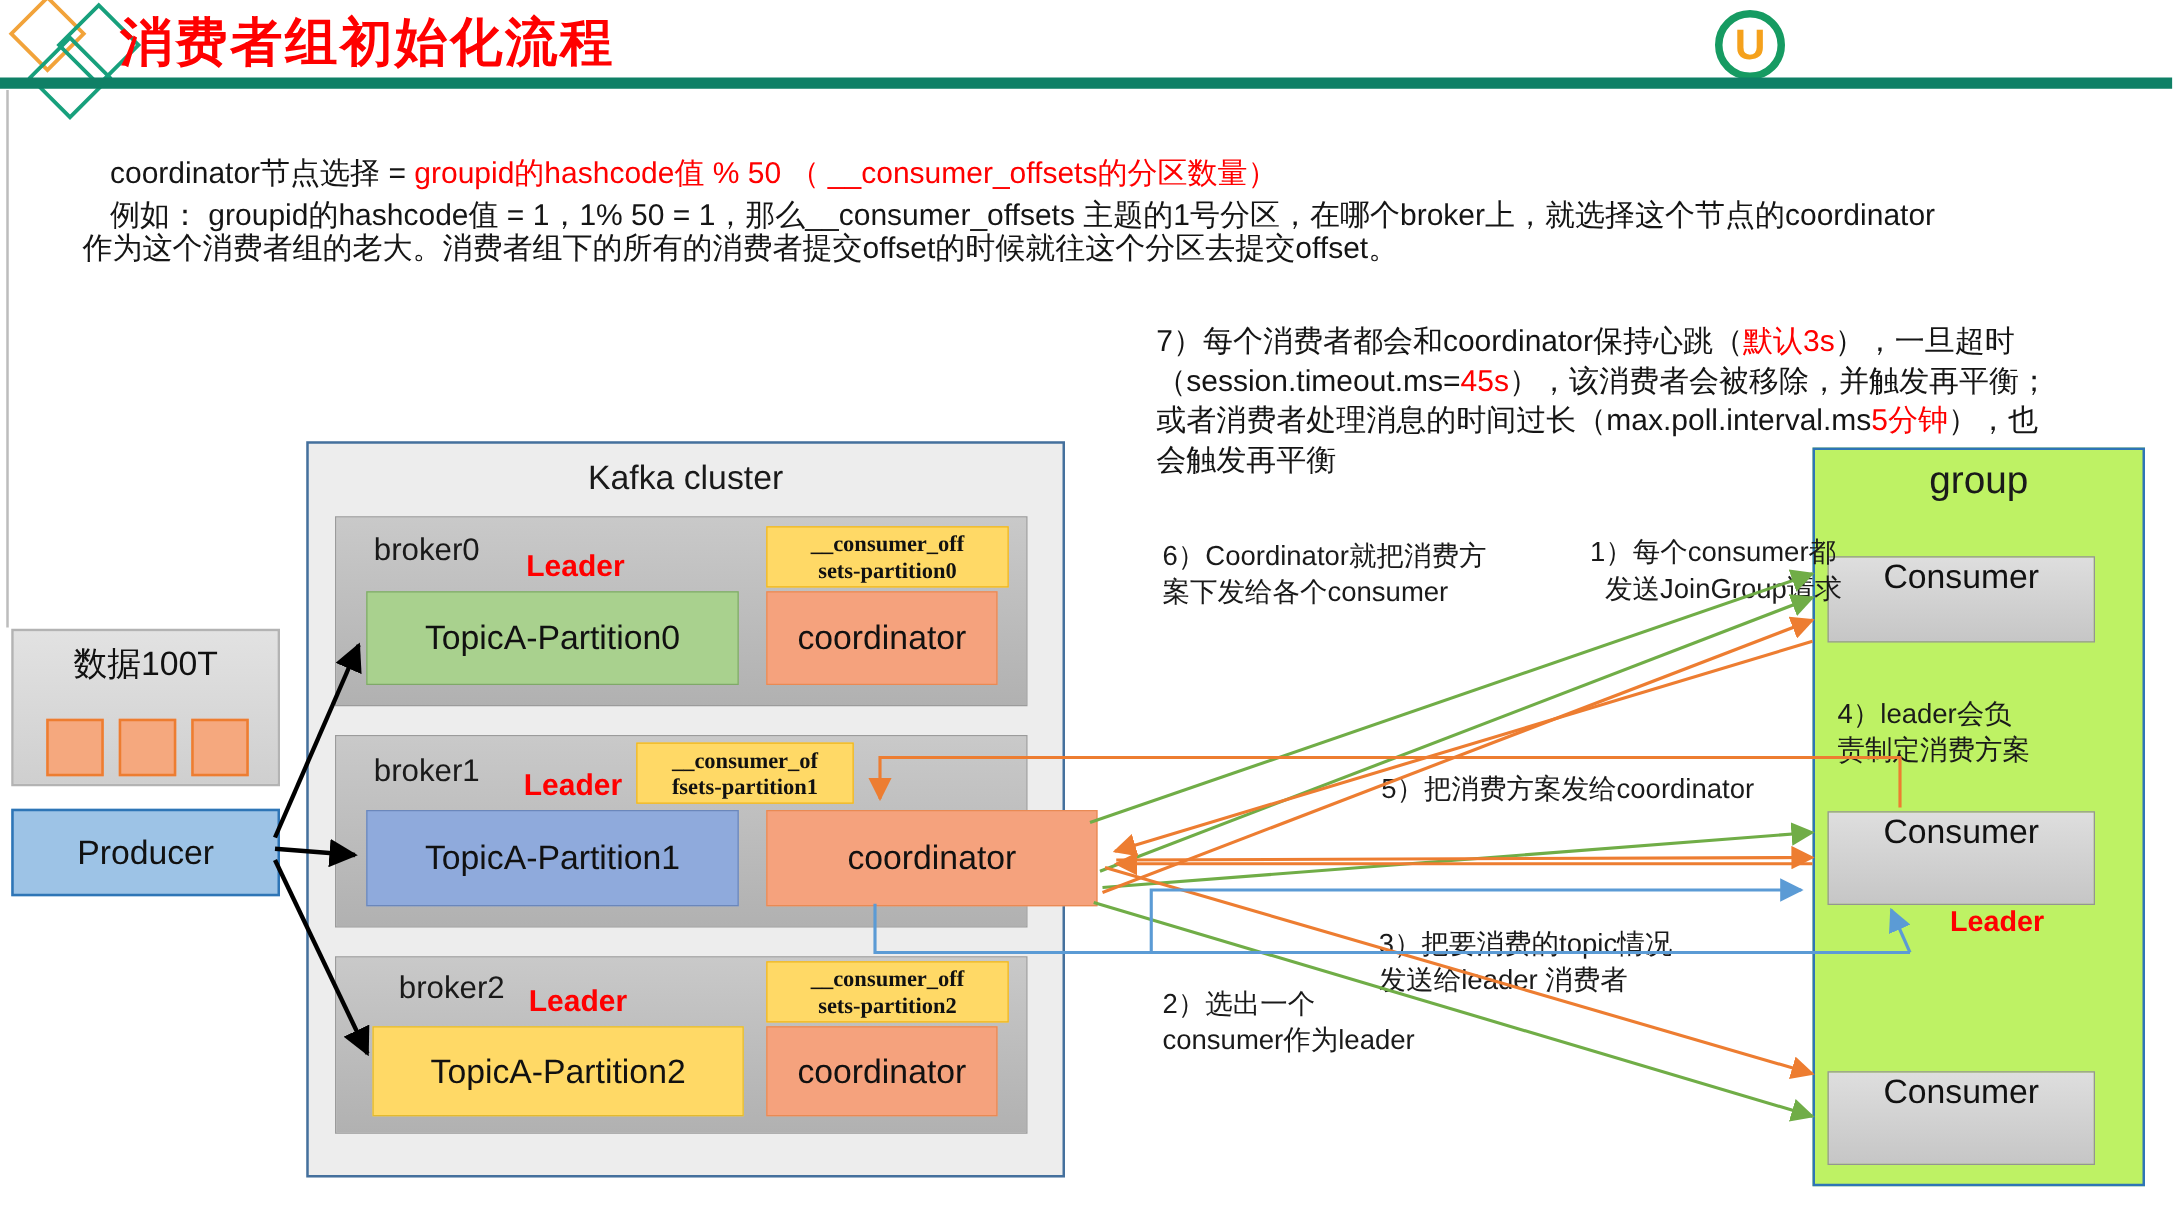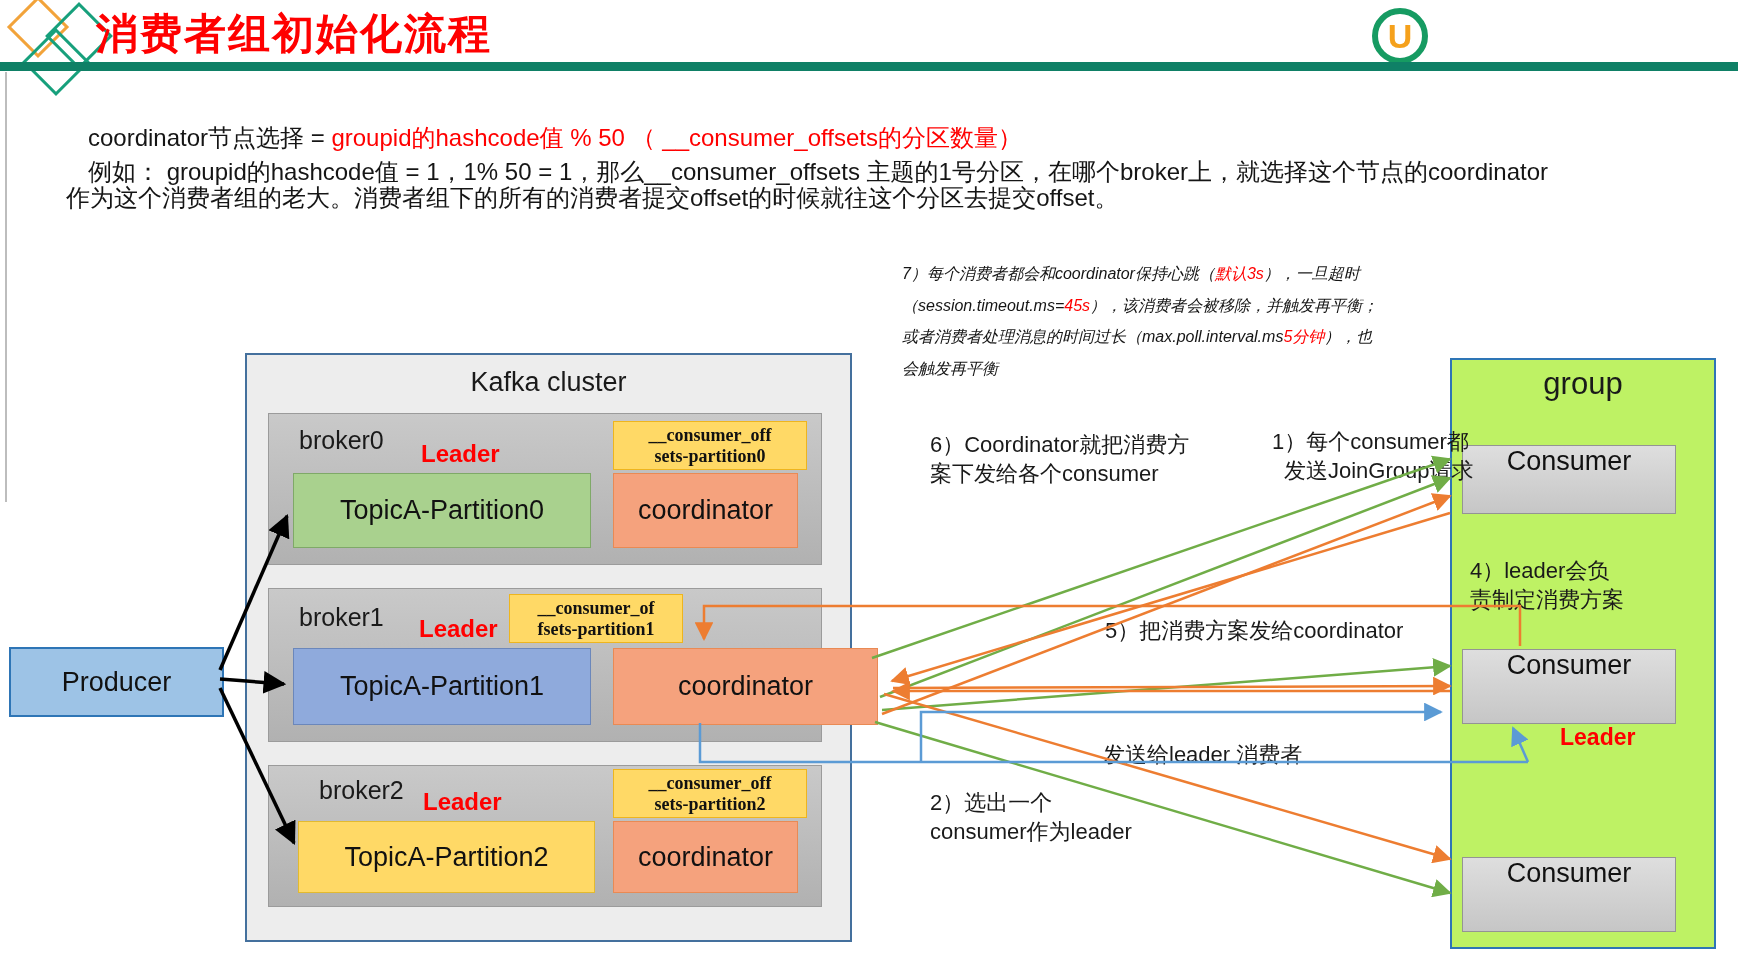--- a/index.html
+++ b/index.html
@@ -13,21 +13,21 @@
   .d-teal{border:3px solid #17a07c;}
   .brand-ring{position:absolute;width:44px;height:44px;border:6px solid #169b62;border-radius:50%;
               display:flex;align-items:center;justify-content:center;}
   .brand-u{font-size:34px;font-weight:bold;color:#f5a11c;line-height:1;}
   .brand-text{font-size:40px;font-weight:bold;color:#169b62;letter-spacing:5px;white-space:nowrap;}
   .divider{position:absolute;left:0;top:62px;width:1738px;height:9px;background:#0f8066;}
   
   .intro-line{position:absolute;font-size:24px;white-space:nowrap;color:#151515;}
   .red{color:#ff0000;}
   
-  .note7{position:absolute;left:902px;top:258px;font-size:16px;line-height:31.5px;color:#151515;font-style:italic;}
+  .note7{position:absolute;left:925px;top:258px;font-size:24px;line-height:31.5px;color:#151515;}
   .note7 div{white-space:nowrap;}
   
   .panel-gray{background:linear-gradient(180deg,#e2e2e2,#cfcfcf);border:2px solid #b3b3b3;}
   .panel-blue{background:#9dc3e6;border:2px solid #2e75b6;display:flex;align-items:center;justify-content:center;}
   .sq{position:absolute;width:42px;height:42px;background:#f5a87e;border:2px solid #ed7d31;}
   .center-label{width:100%;text-align:center;}
   
   .cluster{position:absolute;left:245px;top:353px;width:603px;height:585px;background:#ededed;border:2px solid #44709d;}
   .cluster-title{position:absolute;left:0;top:12px;width:100%;text-align:center;font-size:27px;color:#1a1a1a;}
   .broker{position:absolute;background:linear-gradient(180deg,#c9c9c9,#b1b1b1);border:1px solid #9b9b9b;}
@@ -79,20 +79,26 @@
   <div class="intro-line" style="left:88px;top:156px;">例如： groupid的hashcode值 = 1，1% 50 = 1，那么__consumer_offsets 主题的1号分区，在哪个broker上，就选择这个节点的coordinator</div>
   <div class="intro-line" style="left:35px;top:182px;margin-left:31px;">作为这个消费者组的老大。消费者组下的所有的消费者提交offset的时候就往这个分区去提交offset。</div>
 
   <div class="note7">
     <div><span>7）每个消费者都会和coordinator保持心跳（</span><span class="red">默认3s</span><span>），一旦超时</span></div>
     <div><span>（session.timeout.ms=</span><span class="red">45s</span><span>），该消费者会被移除，并触发再平衡；</span></div>
     <div><span>或者消费者处理消息的时间过长（max.poll.interval.ms</span><span class="red">5分钟</span><span>），也</span></div>
     <div><span>会触发再平衡</span></div>
   </div>
 
+  <div class="abs panel-gray" style="left:9px;top:503px;width:211px;height:122px;">
+    <div class="abs center-label" style="top:8px;font-size:27px;">数据100T</div>
+    <div class="sq" style="left:26px;top:70px;"></div>
+    <div class="sq" style="left:84px;top:70px;"></div>
+    <div class="sq" style="left:142px;top:70px;"></div>
+  </div>
   <div class="abs panel-blue" style="left:9px;top:647px;width:211px;height:66px;font-size:27px;">
     <span>Producer</span>
   </div>
 
   <div class="cluster">
     <div class="cluster-title">Kafka cluster</div>
   </div>
 
   <div class="broker" style="left:268px;top:413px;width:552px;height:150px;">
     <div class="broker-name" style="left:30px;top:12px;">broker0</div>
@@ -162,20 +168,21 @@
       <div>案下发给各个consumer</div>
   </div>
   <div class="step" style="left:1272px;top:427px;">
     <div>1）每个consumer都</div>
       <div style="padding-left:12px;">发送JoinGroup请求</div>
   </div>
   <div class="step" style="left:1105px;top:616px;">
     <div>5）把消费方案发给coordinator</div>
   </div>
   <div class="step" style="left:1103px;top:740px;">
+    <div>3）把要消费的topic情况</div>
       <div>发送给leader 消费者</div>
   </div>
   <div class="step" style="left:930px;top:788px;">
     <div>2）选出一个</div>
       <div>consumer作为leader</div>
   </div>
 
   <svg class="arrows" width="1738" height="975" viewBox="0 0 1738 975">
     <defs>
       <marker id="ah-k" viewBox="0 0 10 10" refX="9" refY="5" markerWidth="6.5" markerHeight="6.5" orient="auto">

